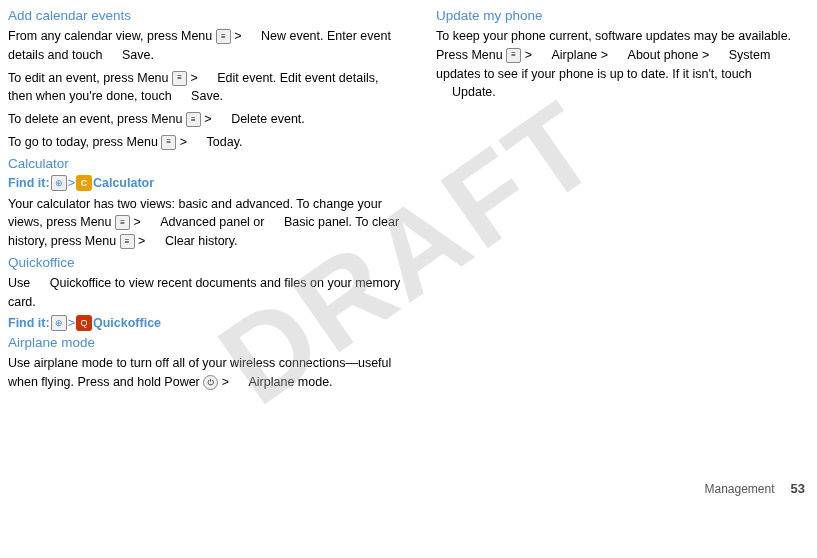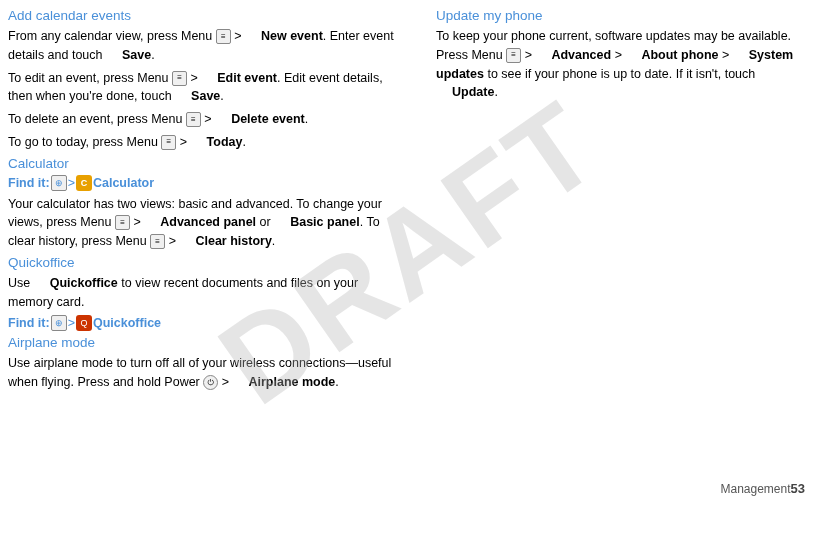--- a/index.html
+++ b/index.html
@@ -48,21 +48,21 @@
     }
 
     .body-text {
       font-size: 12.5px;
       line-height: 1.5;
       color: #000000;
       margin-bottom: 4px;
     }
 
     .body-text b {
-      font-weight: bold;
+      font-weight: normal;
       padding-left: 16px;
     }
 
     .find-it {
       color: #4a90d9;
       font-size: 12.5px;
       margin-bottom: 4px;
       display: flex;
       align-items: center;
       gap: 1px;
@@ -123,20 +123,21 @@
     }
 
     .page-footer {
       position: absolute;
       bottom: 8px;
       right: 12px;
       font-size: 12px;
       color: #444;
       display: flex;
       align-items: center;
+      gap: 16px;
       margin-top: 20px;
     }
 
     .footer-label {
       color: #555;
     }
 
     .footer-page {
       font-weight: bold;
       font-size: 13px;
@@ -231,21 +232,21 @@
       </p>
     </div>
 
   </div>
 
   <div class="right-column">
 
     <div>
       <div class="section-title">Update my phone</div>
       <p class="body-text">
-        To keep your phone current, software updates may be available. Press Menu <span class="menu-icon">≡</span> &gt; <b>Advanced</b> &gt; <b>About phone</b> &gt; <b>System updates</b> to see if your phone is up to date. If it isn't, touch <b>Update</b>.
+        To keep your phone current, software updates may be available. Press Menu <span class="menu-icon">≡</span> &gt; <b>Airplane</b> &gt; <b>About phone</b> &gt; <b>System updates</b> to see if your phone is up to date. If it isn't, touch <b>Update</b>.
       </p>
     </div>
 
   </div>
 
   <div class="draft-watermark">DRAFT</div>
 
   <div class="page-footer">
     <span class="footer-label">Management</span>
     <span class="footer-page">53</span>

